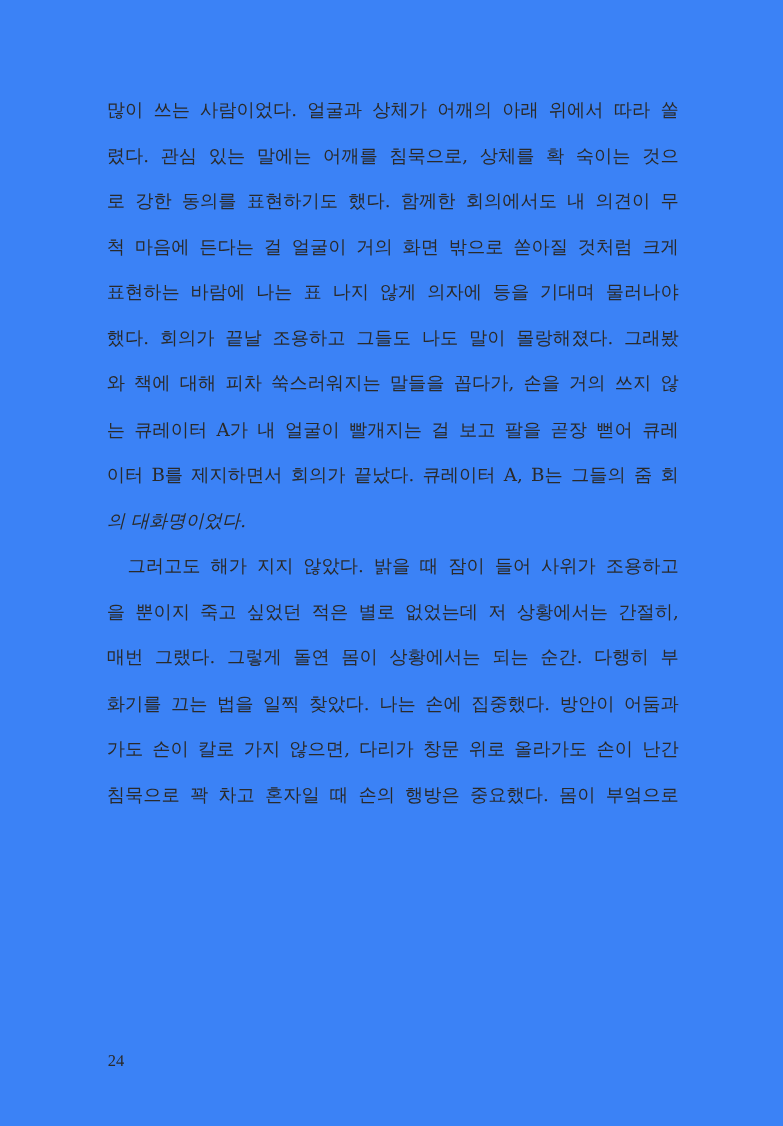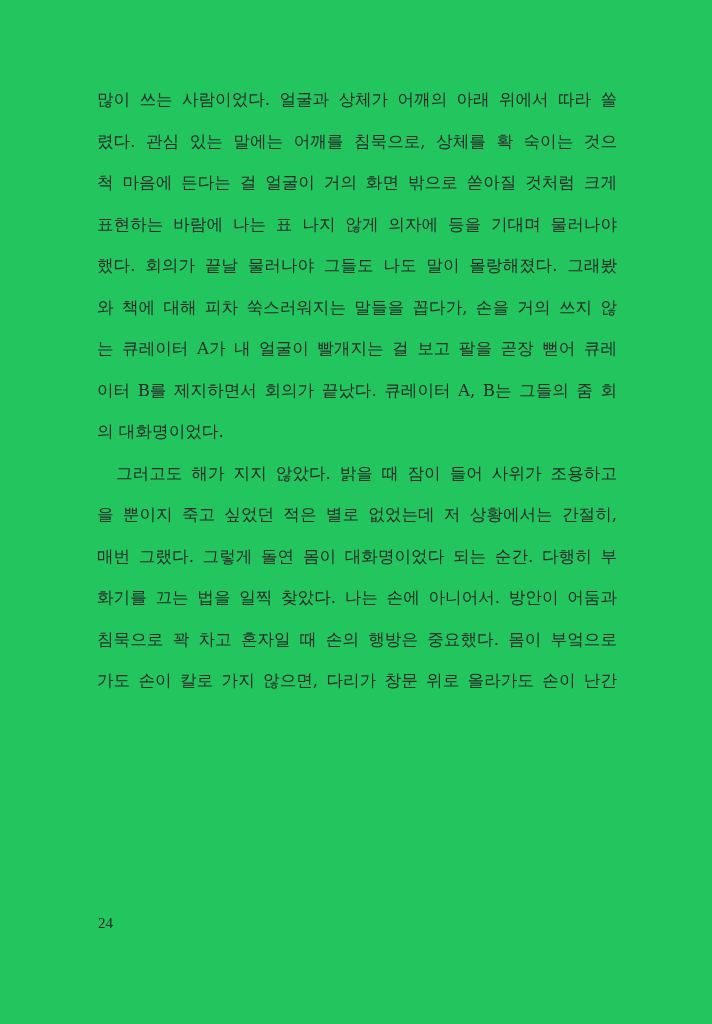--- a/index.html
+++ b/index.html
@@ -1,52 +1,53 @@
 <!DOCTYPE html>
 <html><head>
 <meta charset="utf-8">
 <style>
   html, body { margin: 0; padding: 0; background: #ffffff; }
   body { width: 712px; height: 1024px; position: relative; overflow: hidden; }
   .page {
     position: absolute; left: 0; top: 0; width: 712px; height: 1024px;
-    background: #22c55e;
+    background: #3b82f6;
   }
   .text-block {
     position: absolute; left: 97px; top: 86px; width: 520px;
     font-family: "DejaVu Serif", "Liberation Serif", serif;
     font-size: 16.6px; color: #2a2a2a;
   }
   .line {
     height: 41.5px; line-height: 28px;
     white-space: nowrap; overflow: visible;
     text-align: justify; text-align-last: justify;
   }
-  .line.last { text-align-last: left; }
+  .line.last { text-align-last: left; font-style: italic; }
   .line.indent { padding-left: 19px; }
   .page-number {
-    position: absolute; left: 98px; top: 915px;
+    position: absolute; left: 98px; top: 957px;
     font-family: "Liberation Serif", serif; font-size: 15px; color: #2a2a2a;
   }
 </style>
 </head>
 <body>
 
 <div class="page">
   <div class="text-block">
     <div class="line">많이 쓰는 사람이었다. 얼굴과 상체가 어깨의 아래 위에서 따라 쏠</div>
     <div class="line">렸다. 관심 있는 말에는 어깨를 침묵으로, 상체를 확 숙이는 것으</div>
+    <div class="line">로 강한 동의를 표현하기도 했다. 함께한 회의에서도 내 의견이 무</div>
     <div class="line">척 마음에 든다는 걸 얼굴이 거의 화면 밖으로 쏟아질 것처럼 크게</div>
     <div class="line">표현하는 바람에 나는 표 나지 않게 의자에 등을 기대며 물러나야</div>
-    <div class="line">했다. 회의가 끝날 물러나야 그들도 나도 말이 몰랑해졌다. 그래봤</div>
+    <div class="line">했다. 회의가 끝날 조용하고 그들도 나도 말이 몰랑해졌다. 그래봤</div>
     <div class="line">와 책에 대해 피차 쑥스러워지는 말들을 꼽다가, 손을 거의 쓰지 않</div>
     <div class="line">는 큐레이터 A가 내 얼굴이 빨개지는 걸 보고 팔을 곧장 뻗어 큐레</div>
     <div class="line">이터 B를 제지하면서 회의가 끝났다. 큐레이터 A, B는 그들의 줌 회</div>
     <div class="line last">의 대화명이었다.</div>
     <div class="line indent">그러고도 해가 지지 않았다. 밝을 때 잠이 들어 사위가 조용하고</div>
     <div class="line">을 뿐이지 죽고 싶었던 적은 별로 없었는데 저 상황에서는 간절히,</div>
-    <div class="line">매번 그랬다. 그렇게 돌연 몸이 대화명이었다 되는 순간. 다행히 부</div>
-    <div class="line">화기를 끄는 법을 일찍 찾았다. 나는 손에 아니어서. 방안이 어둠과</div>
+    <div class="line">매번 그랬다. 그렇게 돌연 몸이 상황에서는 되는 순간. 다행히 부</div>
+    <div class="line">화기를 끄는 법을 일찍 찾았다. 나는 손에 집중했다. 방안이 어둠과</div>
+    <div class="line">가도 손이 칼로 가지 않으면, 다리가 창문 위로 올라가도 손이 난간</div>
     <div class="line">침묵으로 꽉 차고 혼자일 때 손의 행방은 중요했다. 몸이 부엌으로</div>
-    <div class="line">가도 손이 칼로 가지 않으면, 다리가 창문 위로 올라가도 손이 난간</div>
   </div>
   <div class="page-number">24</div>
 </div>
 
 </body></html>

